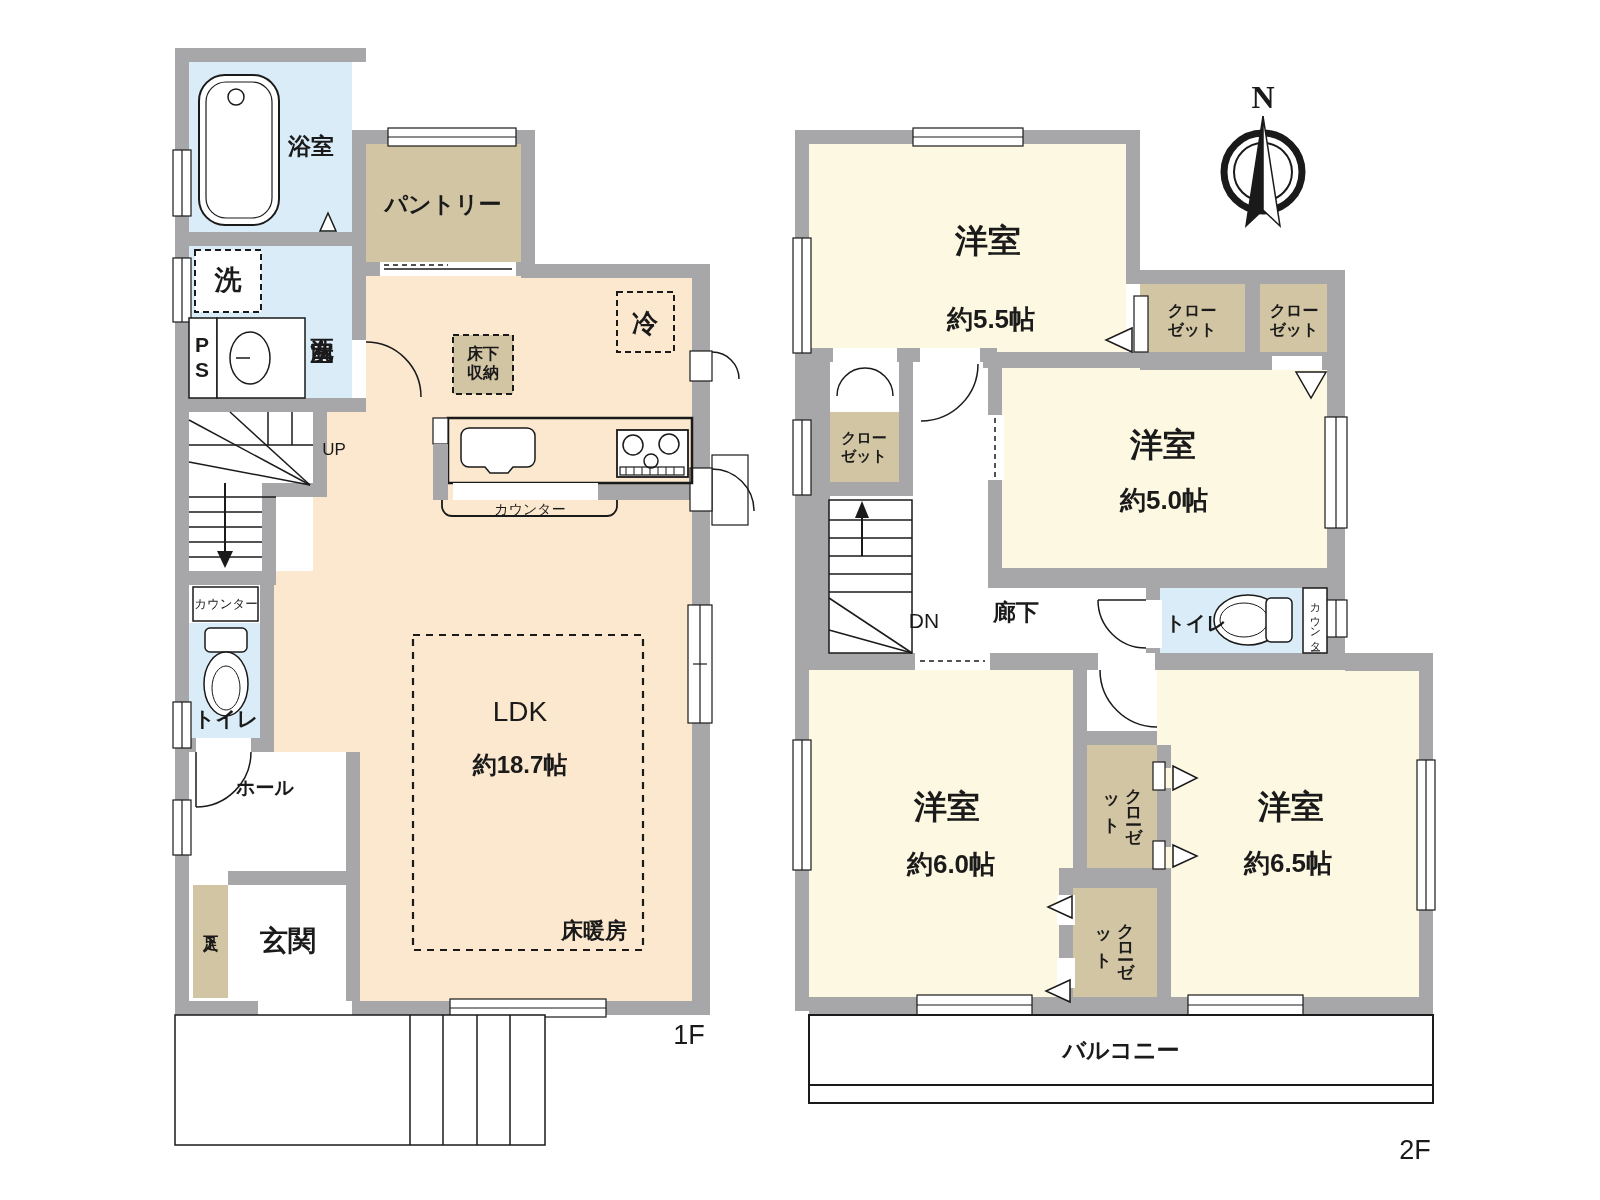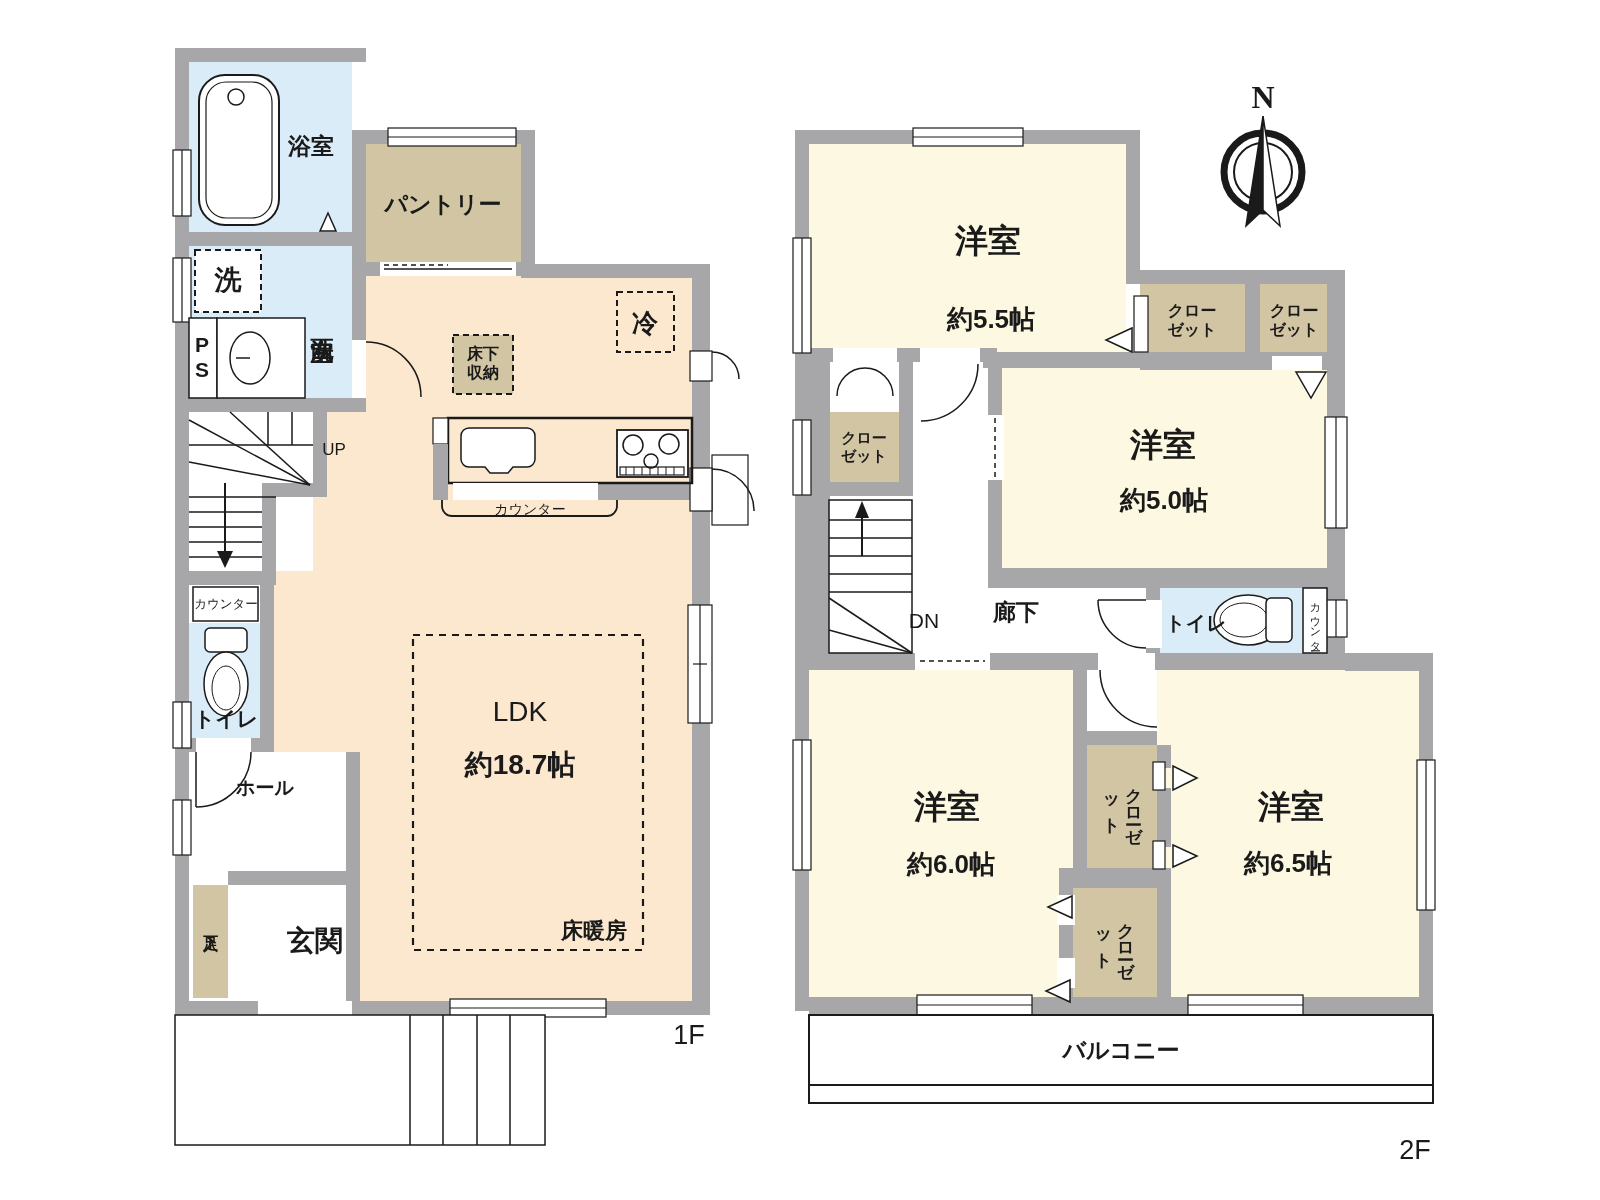--- a/index.html
+++ b/index.html
@@ -323,23 +323,23 @@
 S</div>
   <div class="lbl" style="left:483px;top:364px;font-size:16px;">床下
 収納</div>
   <div class="lbl" style="left:645px;top:323px;font-size:26px;">冷</div>
   <div class="lbl" style="left:334px;top:450px;font-size:17px;font-weight:500;">UP</div>
   <div class="lbl" style="left:530px;top:509px;font-size:14px;font-weight:500;">カウンター</div>
   <div class="lbl" style="left:226px;top:604px;font-size:12.5px;font-weight:500;">カウンター</div>
   <div class="lbl" style="left:226px;top:719px;font-size:21px;">トイレ</div>
   <div class="lbl" style="left:265px;top:788px;font-size:19px;">ホール</div>
   <div class="lbl v" style="left:211px;top:924px;font-size:15px;">下足入</div>
-  <div class="lbl" style="left:288px;top:941px;font-size:28px;margin-left:27px;">玄関</div>
+  <div class="lbl" style="left:288px;top:941px;font-size:28px;">玄関</div>
   <div class="lbl" style="left:520px;top:712px;font-size:28px;font-weight:500;">LDK</div>
-  <div class="lbl" style="left:520px;top:765px;font-size:28px;">約18.7帖</div>
+  <div class="lbl" style="left:520px;top:765px;font-size:24px;">約18.7帖</div>
   <div class="lbl" style="left:594px;top:931px;font-size:22px;">床暖房</div>
   <div class="lbl" style="left:689px;top:1036px;font-size:27px;font-weight:500;">1F</div>
 
   <div class="lbl serif" style="left:1263px;top:98px;font-size:32px;">N</div>
   <div class="lbl" style="left:988px;top:241px;font-size:33px;">洋室</div>
   <div class="lbl" style="left:991px;top:299px;font-size:26px;margin-top:20px;">約5.5帖</div>
   <div class="lbl" style="left:1192px;top:321px;font-size:16px;">クロー
 ゼット</div>
   <div class="lbl" style="left:1294px;top:321px;font-size:16px;">クロー
 ゼット</div>

